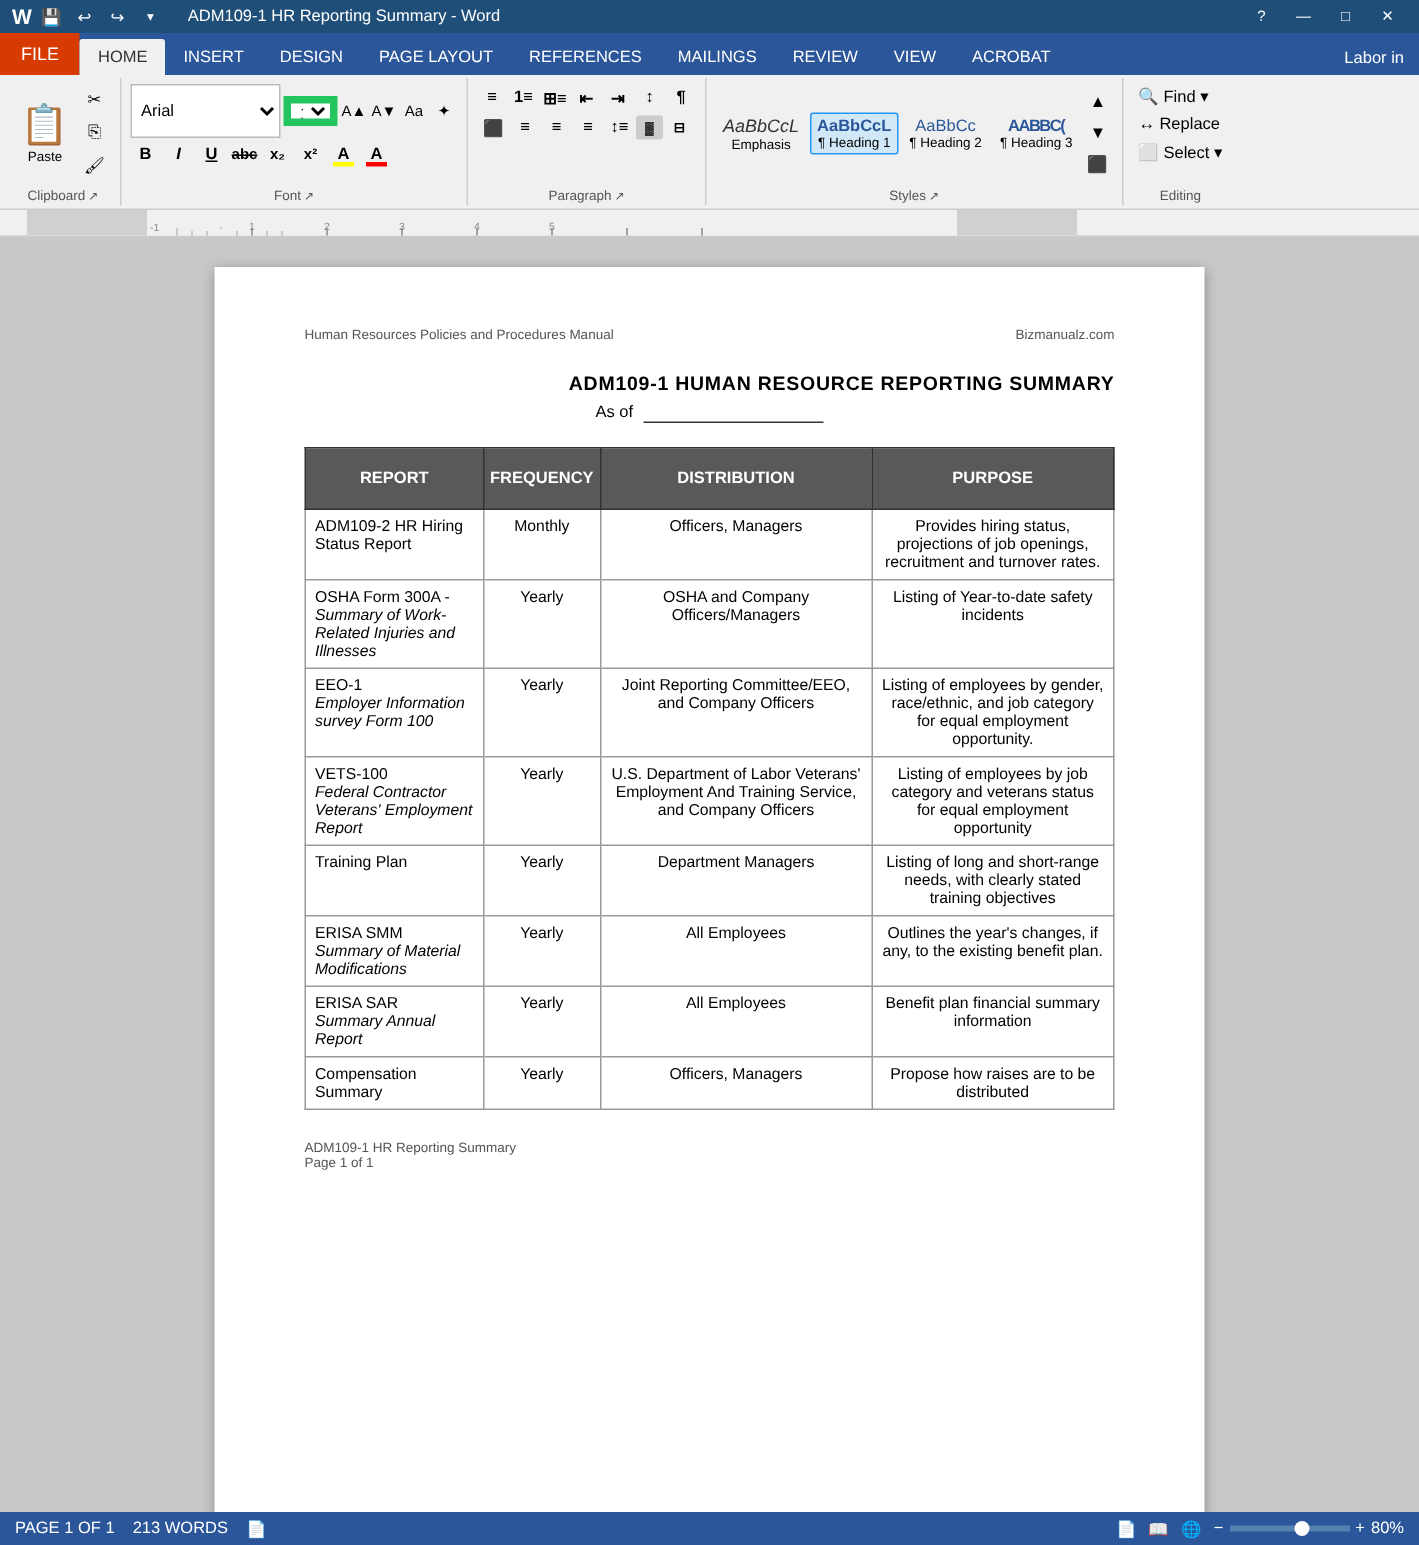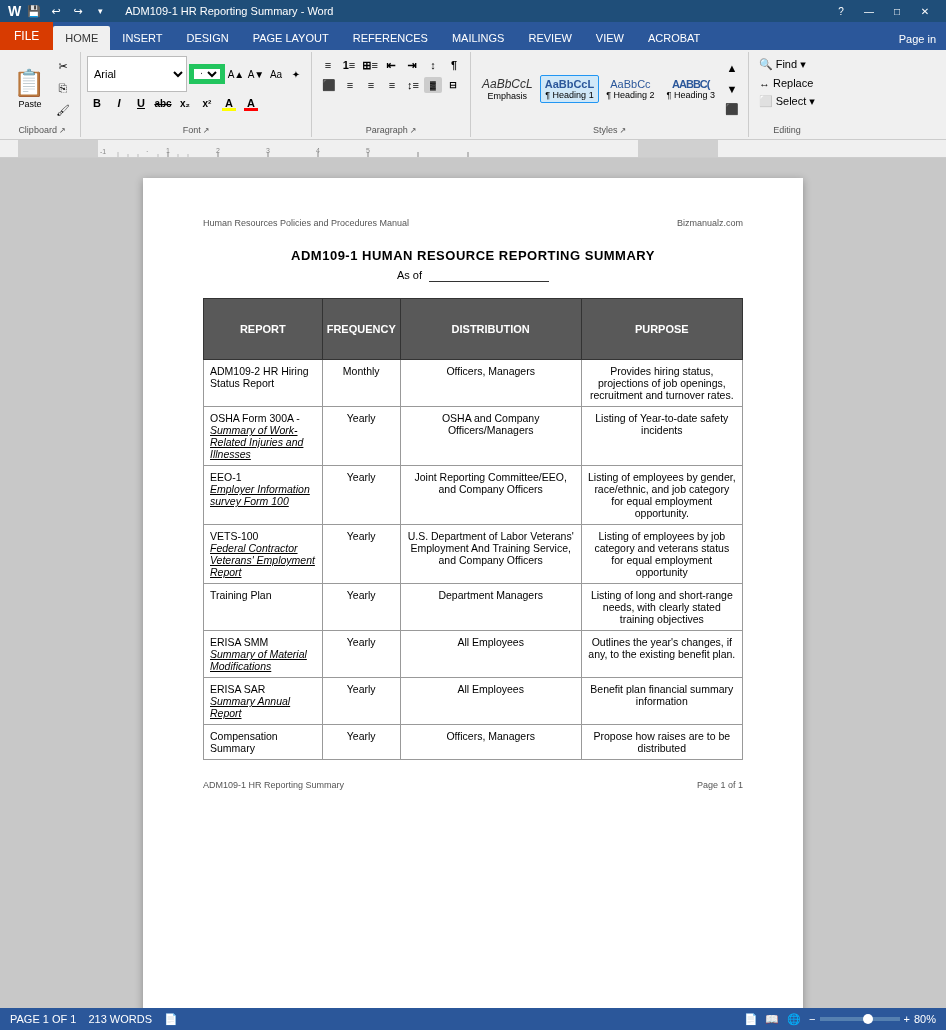--- a/index.html
+++ b/index.html
@@ -196,21 +196,21 @@
 
     
     .doc-header {
       display: flex;
       justify-content: space-between;
       font-size: 9px;
       color: #555;
       margin-bottom: 20px;
     }
     .doc-title {
-      text-align: center;
+      text-align: right;
       font-size: 13px;
       font-weight: bold;
       margin-bottom: 6px;
       letter-spacing: 0.5px;
     }
     .doc-asof {
       text-align: center;
       font-size: 11px;
       margin-bottom: 16px;
     }
@@ -224,42 +224,43 @@
     
     .report-table {
       width: 100%;
       border-collapse: collapse;
       font-size: 10.5px;
     }
     .report-table th {
       background: #595959;
       color: white;
       text-align: center;
-      padding: 24px 4px;
+      padding: 14px 4px;
       font-size: 11px;
       font-weight: bold;
       border: 1px solid #333;
     }
     .report-table td {
       border: 1px solid #999;
       padding: 5px 6px;
       vertical-align: top;
       text-align: center;
       font-size: 10.5px;
     }
     .report-table td.report-name {
       text-align: left;
     }
-    .italic { font-style: italic; text-decoration: underline; }
+    .italic { font-style: italic; }
     .doc-footer {
       display: flex;
       justify-content: space-between;
       font-size: 9px;
       color: #555;
       margin-top: 20px;
+      flex-direction: column;
     }
 
     
     .status-bar {
       background: #2b579a;
       color: white;
       height: 22px;
       display: flex;
       align-items: center;
       justify-content: space-between;
@@ -316,21 +317,21 @@
   <div class="file-tab">FILE</div>
   <div class="ribbon-tab active">HOME</div>
   <div class="ribbon-tab">INSERT</div>
   <div class="ribbon-tab">DESIGN</div>
   <div class="ribbon-tab">PAGE LAYOUT</div>
   <div class="ribbon-tab">REFERENCES</div>
   <div class="ribbon-tab">MAILINGS</div>
   <div class="ribbon-tab">REVIEW</div>
   <div class="ribbon-tab">VIEW</div>
   <div class="ribbon-tab">ACROBAT</div>
-  <div class="sign-in">Page in</div>
+  <div class="sign-in">Labor in</div>
 </div>
 
 <div class="ribbon">
 
   <div class="ribbon-group clipboard-group">
     <div class="ribbon-group-content">
       <div class="paste-btn">
         <span style="font-size:26px;">📋</span>
         <span style="font-size:9px;">Paste</span>
       </div>

